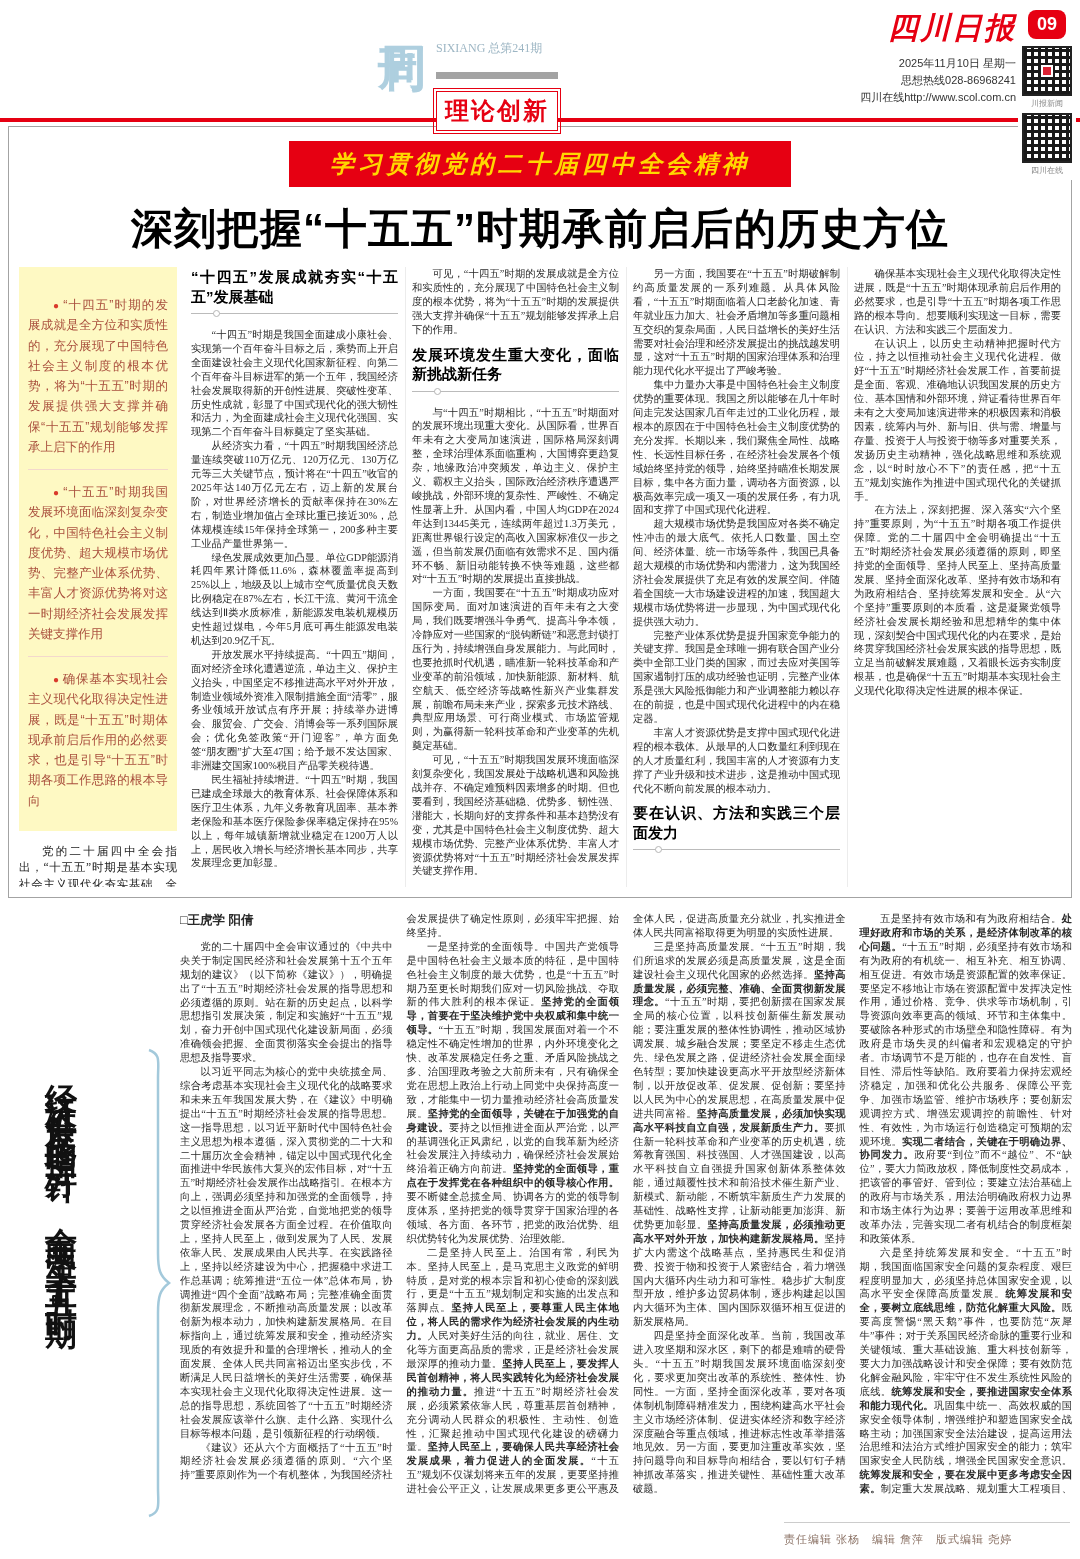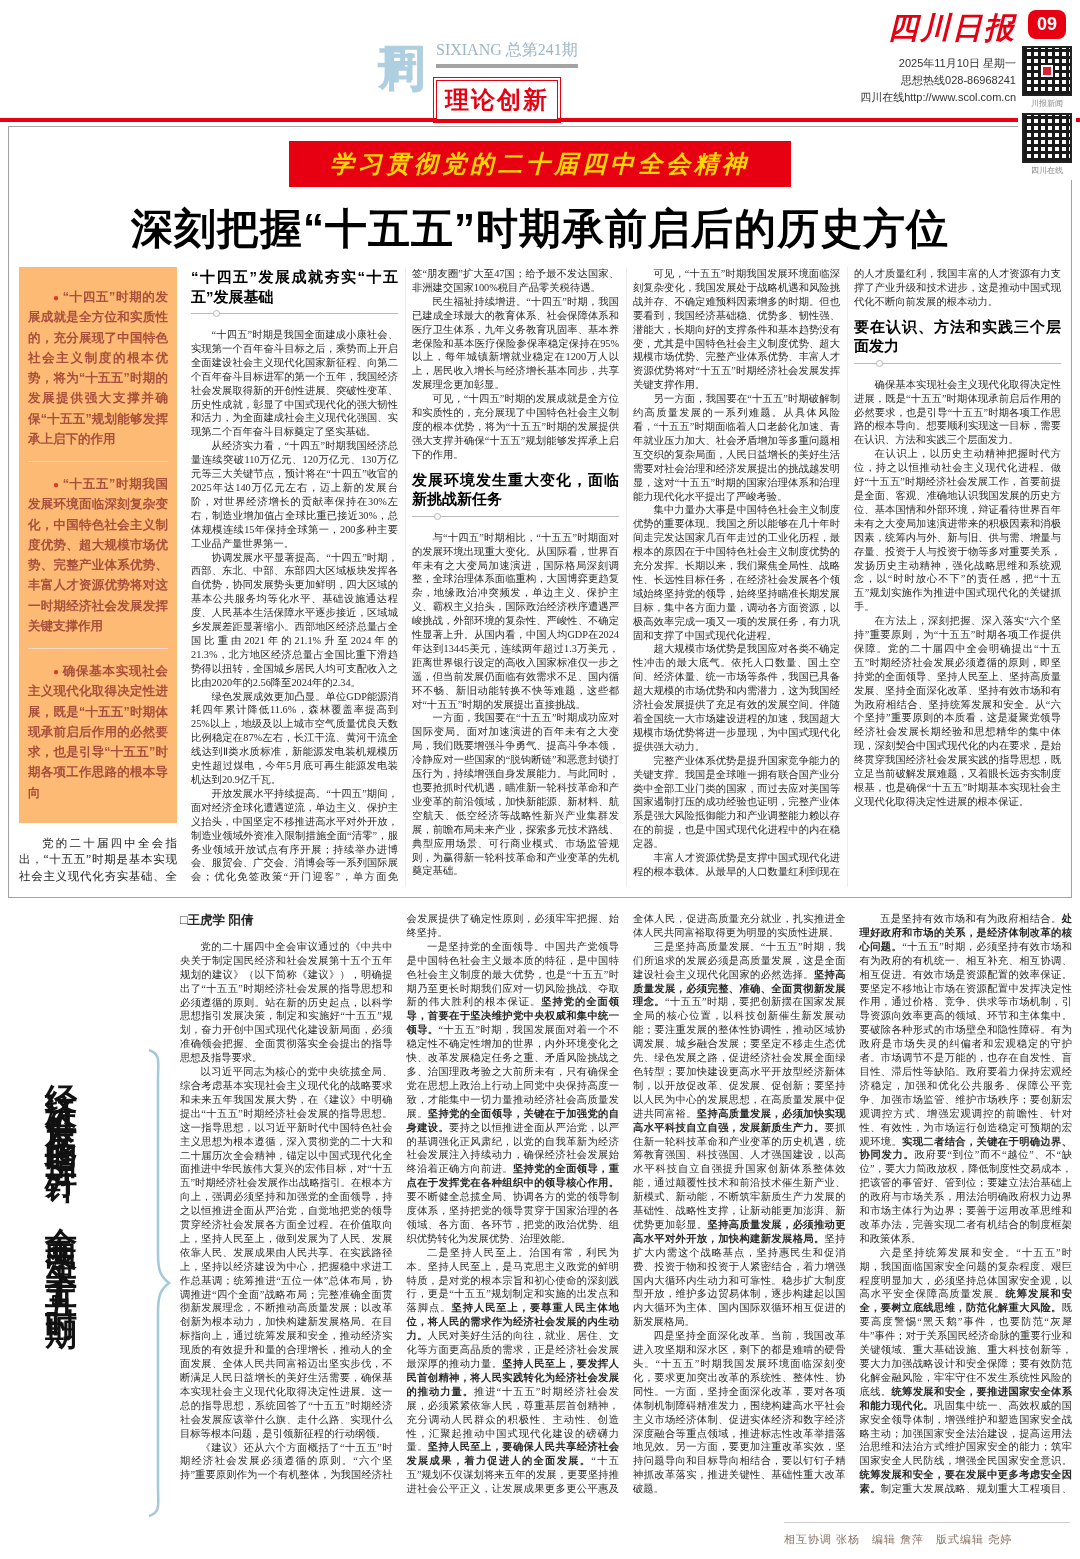--- a/index.html
+++ b/index.html
@@ -5,42 +5,42 @@
   * { margin:0; padding:0; box-sizing:border-box; }
   body { background:#e8e8e8; font-family:"Liberation Serif", serif; }
   .page { position:relative; width:1080px; height:1559px; margin:0 auto; background:#fff; overflow:hidden; color:#222; }
 
   
   .header { position:relative; height:118px; background:#fff; z-index:2; }
   .mast-group { position:absolute; left:378px; top:2px; display:flex; align-items:flex-start; }
   .mast-big { font-family:"Liberation Sans", sans-serif; font-weight:bold; font-size:108px; line-height:0.98; color:#aecfdf; letter-spacing:-4px; }
   .mast-stack { writing-mode:vertical-rl; font-family:"Liberation Sans", sans-serif; font-weight:bold; font-size:48px; line-height:1; color:#aecfdf; margin:6px 0 0 0; }
   .mast-side { margin:38px 0 0 10px; }
-  .mast-series { font-size:16px; color:#9db6c4; border-bottom:4px solid #a3a3a3; padding-bottom:3px; white-space:nowrap; }
+  .mast-series { font-size:12px; color:#9db6c4; border-bottom:7px solid #a3a3a3; padding-bottom:15px; white-space:nowrap; }
   .mast-badge { display:inline-block; margin-top:12px; border:1px solid #e60012; outline:1px solid #e60012; outline-offset:2px; color:#e60012; font-weight:bold; font-size:24px; letter-spacing:2px; padding:3px 8px; background:#fff; }
   .paper-info { position:absolute; right:64px; top:8px; text-align:right; }
   .paper-name { color:#e60012; font-size:30px; font-weight:bold; font-style:italic; letter-spacing:2px; }
   .info-lines { margin-top:6px; font-size:11px; color:#333; line-height:1.55; font-family:"Liberation Sans", sans-serif; }
   .page-badge { position:absolute; right:14px; top:10px; background:#e60012; color:#fff; border-radius:8px; font-family:"Liberation Sans", sans-serif; font-weight:bold; font-size:18px; padding:4px 9px;text-align:center; }
   .qr-wrap { position:absolute; right:4px; top:46px; width:58px; background:#fff; z-index:3; text-align:center; }
   .qr { width:50px; height:50px; margin:0 auto; border:2px solid #222; position:relative; background-image:
         repeating-linear-gradient(0deg,#1a1a1a 0 3px,transparent 3px 7px),
         repeating-linear-gradient(90deg,#1a1a1a 0 3px,#fff 3px 7px); }
   .qr .center { position:absolute; inset:17px; background:#d23; border:2px solid #fff; }
   .qr-label { font-size:8px; color:#888; font-family:"Liberation Sans", sans-serif; margin:2px 0 4px; }
   .red-rule { height:4px; background:#e60012; }
 
   
   .main-box { margin:4px 8px 0; border:1px solid #a3a3a3; height:772px; padding:12px 10px 0; overflow:hidden; background:#fff; }
   .kicker { width:502px; margin:2px auto 0; background:#e60012; color:#ffd800; text-align:center; font-weight:bold; font-style:italic; font-size:24px; letter-spacing:4px; padding:7px 0; }
   .headline { text-align:center; font-family:"Liberation Sans", sans-serif; font-weight:900; font-size:42px; color:#000; margin:14px 0 10px; letter-spacing:1px; }
   .content-row { display:flex; gap:14px; height:620px; overflow:hidden; }
 
   .summary-col { width:158px; flex:none; }
-  .summary-bullets { background:#fdba74; padding:8px 9px 8px;font-weight:bold; }
+  .summary-bullets { background:#fef9c3; padding:16px 9px 8px; }
   .bullet { padding:12px 0; color:#a94f3d; font-size:12.5px; line-height:1.62; text-align:justify; text-indent:2em; font-family:"Liberation Sans", sans-serif; border-top:1px solid #f3d8cc; }
   .bullet:first-child { border-top:none; }
   .bullet::before { content:"●"; color:#d93a2b; margin-right:3px; font-size:10px; }
   .intro { margin-top:12px; font-size:11.5px; line-height:1.45; color:#222; text-align:justify; text-indent:2em; }
 
   .article-flow { flex:1; column-count:4; column-gap:14px; column-fill:auto; column-rule:1px solid #ececec; height:100%; overflow:hidden;
                   font-size:10.3px; line-height:13.9px; text-align:justify; color:#2a2a2a; }
   .article-flow p, .bottom-flow p { text-indent:2em; margin:0; }
   .section-head { break-inside:avoid; margin:8px 0 9px; }
   .section-head:first-child { margin-top:0; }
@@ -113,21 +113,20 @@
 
       <div class="article-flow">
           <div class="section-head">
             <div class="sh-text">“十四五”发展成就夯实“十五五”发展基础</div>
             <div class="sh-rule">
               <span class="sh-ring"></span>
             </div>
           </div>
           <p><span>“十四五”时期是我国全面建成小康社会、实现第一个百年奋斗目标之后，乘势而上开启全面建设社会主义现代化国家新征程、向第二个百年奋斗目标进军的第一个五年，我国经济社会发展取得新的开创性进展、突破性变革、历史性成就，彰显了中国式现代化的强大韧性和活力，为全面建成社会主义现代化强国、实现第二个百年奋斗目标奠定了坚实基础。</span></p>
           <p><span>从经济实力看，“十四五”时期我国经济总量连续突破110万亿元、120万亿元、130万亿元等三大关键节点，预计将在“十四五”收官的2025年达140万亿元左右，迈上新的发展台阶，对世界经济增长的贡献率保持在30%左右，制造业增加值占全球比重已接近30%，总体规模连续15年保持全球第一，200多种主要工业品产量世界第一。</span></p>
-          <p><span>协调发展水平显著提高。“十四五”时期，西部、东北、中部、东部四大区域板块发挥各自优势，协同发展势头更加鲜明，四大区域的基本公共服务均等化水平、基础设施通达程度、人民基本生活保障水平逐步接近，区域城乡发展差距显著缩小。西部地区经济总量占全国比重由2021年的21.1%升至2024年的21.3%，北方地区经济总量占全国比重下滑趋势得以扭转，全国城乡居民人均可支配收入之比由2020年的2.56降至2024年的2.34。</span></p>
           <p><span>绿色发展成效更加凸显。单位GDP能源消耗四年累计降低11.6%，森林覆盖率提高到25%以上，地级及以上城市空气质量优良天数比例稳定在87%左右，长江干流、黄河干流全线达到Ⅱ类水质标准，新能源发电装机规模历史性超过煤电，今年5月底可再生能源发电装机达到20.9亿千瓦。</span></p>
           <p><span>开放发展水平持续提高。“十四五”期间，面对经济全球化遭遇逆流，单边主义、保护主义抬头，中国坚定不移推进高水平对外开放，制造业领域外资准入限制措施全面“清零”，服务业领域开放试点有序开展；持续举办进博会、服贸会、广交会、消博会等一系列国际展会；优化免签政策“开门迎客”，单方面免签“朋友圈”扩大至47国；给予最不发达国家、非洲建交国家100%税目产品零关税待遇。</span></p>
           <p><span>民生福祉持续增进。“十四五”时期，我国已建成全球最大的教育体系、社会保障体系和医疗卫生体系，九年义务教育巩固率、基本养老保险和基本医疗保险参保率稳定保持在95%以上，每年城镇新增就业稳定在1200万人以上，居民收入增长与经济增长基本同步，共享发展理念更加彰显。</span></p>
           <p><span>可见，“十四五”时期的发展成就是全方位和实质性的，充分展现了中国特色社会主义制度的根本优势，将为“十五五”时期的发展提供强大支撑并确保“十五五”规划能够发挥承上启下的作用。</span></p>
           <div class="section-head">
             <div class="sh-text">发展环境发生重大变化，面临新挑战新任务</div>
             <div class="sh-rule">
               <span class="sh-ring"></span>
             </div>
           </div>
@@ -172,15 +171,15 @@
         <p><span>《建议》还从六个方面概括了“十五五”时期经济社会发展必须遵循的原则。“六个坚持”重要原则作为一个有机整体，为我国经济社会发展提供了确定性原则，必须牢牢把握、始终坚持。</span></p>
         <p><span>一是坚持党的全面领导。中国共产党领导是中国特色社会主义最本质的特征，是中国特色社会主义制度的最大优势，也是“十五五”时期乃至更长时期我们应对一切风险挑战、夺取新的伟大胜利的根本保证。</span><span class="b">坚持党的全面领导，首要在于坚决维护党中央权威和集中统一领导。</span><span>“十五五”时期，我国发展面对着一个不稳定性不确定性增加的世界，内外环境变化之快、改革发展稳定任务之重、矛盾风险挑战之多、治国理政考验之大前所未有，只有确保全党在思想上政治上行动上同党中央保持高度一致，才能集中一切力量推动经济社会高质量发展。</span><span class="b">坚持党的全面领导，关键在于加强党的自身建设。</span><span>要持之以恒推进全面从严治党，以严的基调强化正风肃纪，以党的自我革新为经济社会发展注入持续动力，确保经济社会发展始终沿着正确方向前进。</span><span class="b">坚持党的全面领导，重点在于发挥党在各种组织中的领导核心作用。</span><span>要不断健全总揽全局、协调各方的党的领导制度体系，坚持把党的领导贯穿于国家治理的各领域、各方面、各环节，把党的政治优势、组织优势转化为发展优势、治理效能。</span></p>
         <p><span>二是坚持人民至上。治国有常，利民为本。坚持人民至上，是马克思主义政党的鲜明特质，是对党的根本宗旨和初心使命的深刻践行，更是“十五五”规划制定和实施的出发点和落脚点。</span><span class="b">坚持人民至上，要尊重人民主体地位，将人民的需求作为经济社会发展的内生动力。</span><span>人民对美好生活的向往，就业、居住、文化等方面更高品质的需求，正是经济社会发展最深厚的推动力量。</span><span class="b">坚持人民至上，要发挥人民首创精神，将人民实践转化为经济社会发展的推动力量。</span><span>推进“十五五”时期经济社会发展，必须紧紧依靠人民，尊重基层首创精神，充分调动人民群众的积极性、主动性、创造性，汇聚起推动中国式现代化建设的磅礴力量。</span><span class="b">坚持人民至上，要确保人民共享经济社会发展成果，着力促进人的全面发展。</span><span>“十五五”规划不仅谋划将来五年的发展，更要坚持推进社会公平正义，让发展成果更多更公平惠及全体人民，促进高质量充分就业，扎实推进全体人民共同富裕取得更为明显的实质性进展。</span></p>
         <p><span>三是坚持高质量发展。“十五五”时期，我们所追求的发展必须是高质量发展，这是全面建设社会主义现代化国家的必然选择。</span><span class="b">坚持高质量发展，必须完整、准确、全面贯彻新发展理念。</span><span>“十五五”时期，要把创新摆在国家发展全局的核心位置，以科技创新催生新发展动能；要注重发展的整体性协调性，推动区域协调发展、城乡融合发展；要坚定不移走生态优先、绿色发展之路，促进经济社会发展全面绿色转型；要加快建设更高水平开放型经济新体制，以开放促改革、促发展、促创新；要坚持以人民为中心的发展思想，在高质量发展中促进共同富裕。</span><span class="b">坚持高质量发展，必须加快实现高水平科技自立自强，发展新质生产力。</span><span>要抓住新一轮科技革命和产业变革的历史机遇，统筹教育强国、科技强国、人才强国建设，以高水平科技自立自强提升国家创新体系整体效能，通过颠覆性技术和前沿技术催生新产业、新模式、新动能，不断筑牢新质生产力发展的基础性、战略性支撑，让新动能更加澎湃、新优势更加彰显。</span><span class="b">坚持高质量发展，必须推动更高水平对外开放，加快构建新发展格局。</span><span>坚持扩大内需这个战略基点，坚持惠民生和促消费、投资于物和投资于人紧密结合，着力增强国内大循环内生动力和可靠性。稳步扩大制度型开放，维护多边贸易体制，逐步构建起以国内大循环为主体、国内国际双循环相互促进的新发展格局。</span></p>
         <p><span>四是坚持全面深化改革。当前，我国改革进入攻坚期和深水区，剩下的都是难啃的硬骨头。“十五五”时期我国发展环境面临深刻变化，要求更加突出改革的系统性、整体性、协同性。一方面，坚持全面深化改革，要对各项体制机制障碍精准发力，围绕构建高水平社会主义市场经济体制、促进实体经济和数字经济深度融合等重点领域，推进标志性改革举措落地见效。另一方面，要更加注重改革实效，坚持问题导向和目标导向相结合，要以钉钉子精神抓改革落实，推进关键性、基础性重大改革破题。</span></p>
         <p><span>五是坚持有效市场和有为政府相结合。</span><span class="b">处理好政府和市场的关系，是经济体制改革的核心问题。</span><span>“十五五”时期，必须坚持有效市场和有为政府的有机统一、相互补充、相互协调、相互促进。有效市场是资源配置的效率保证。要坚定不移地让市场在资源配置中发挥决定性作用，通过价格、竞争、供求等市场机制，引导资源向效率更高的领域、环节和主体集中。要破除各种形式的市场壁垒和隐性障碍。有为政府是市场失灵的纠偏者和宏观稳定的守护者。市场调节不是万能的，也存在自发性、盲目性、滞后性等缺陷。政府要着力保持宏观经济稳定，加强和优化公共服务、保障公平竞争、加强市场监管、维护市场秩序；要创新宏观调控方式、增强宏观调控的前瞻性、针对性、有效性，为市场运行创造稳定可预期的宏观环境。</span><span class="b">实现二者结合，关键在于明确边界、协同发力。</span><span>政府要“到位”而不“越位”、不“缺位”，要大力简政放权，降低制度性交易成本，把该管的事管好、管到位；要建立法治基础上的政府与市场关系，用法治明确政府权力边界和市场主体行为边界；要善于运用改革思维和改革办法，完善实现二者有机结合的制度框架和政策体系。</span></p>
         <p><span>六是坚持统筹发展和安全。“十五五”时期，我国面临国家安全问题的复杂程度、艰巨程度明显加大，必须坚持总体国家安全观，以高水平安全保障高质量发展。</span><span class="b">统筹发展和安全，要树立底线思维，防范化解重大风险。</span><span>既要高度警惕“黑天鹅”事件，也要防范“灰犀牛”事件；对于关系国民经济命脉的重要行业和关键领域、重大基础设施、重大科技创新等，要大力加强战略设计和安全保障；要有效防范化解金融风险，牢牢守住不发生系统性风险的底线。</span><span class="b">统筹发展和安全，要推进国家安全体系和能力现代化。</span><span>巩固集中统一、高效权威的国家安全领导体制，增强维护和塑造国家安全战略主动；加强国家安全法治建设，提高运用法治思维和法治方式维护国家安全的能力；筑牢国家安全人民防线，增强全民国家安全意识。</span><span class="b">统筹发展和安全，要在发展中更多考虑安全因素。</span><span>制定重大发展战略、规划重大工程项目、出台重大政策措施，要进行科学系统的风险评估；推动科技发展，既要追求前沿突破，也要确保自主可控；推进对外开放，既要拥抱世界，也要维护国家主权、安全、发展利益。</span></p>
       </div>
   </div>
 
-  <div class="footer-editors">相互协调 张杨　编辑 詹萍　版式编辑 尧婷</div>
+  <div class="footer-editors">责任编辑 张杨　编辑 詹萍　版式编辑 尧婷</div>
 
 </div>
 
 </body></html>

